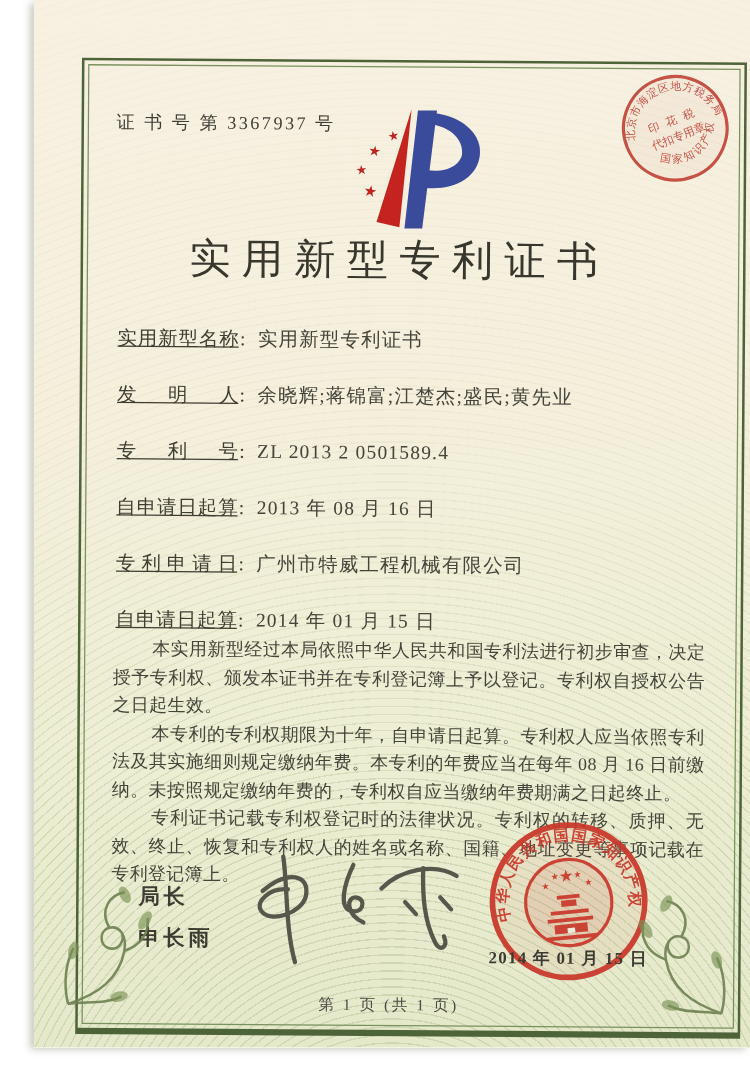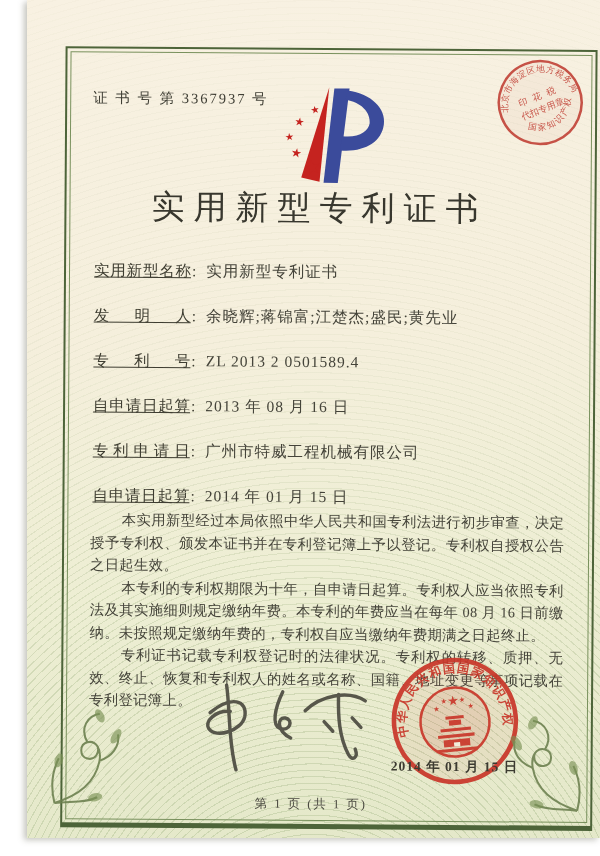--- a/index.html
+++ b/index.html
@@ -114,20 +114,24 @@
         <span class="flabel">自申请日起算</span><span class="fcolon">:</span><span class="fvalue">2014 年 01 月 15 日</span>
       </div>
     </div>
 
     <div class="body-text">
       <p>本实用新型经过本局依照中华人民共和国专利法进行初步审查，决定授予专利权、颁发本证书并在专利登记簿上予以登记。专利权自授权公告之日起生效。</p>
       <p>本专利的专利权期限为十年，自申请日起算。专利权人应当依照专利法及其实施细则规定缴纳年费。本专利的年费应当在每年 08 月 16 日前缴纳。未按照规定缴纳年费的，专利权自应当缴纳年费期满之日起终止。</p>
       <p>专利证书记载专利权登记时的法律状况。专利权的转移、质押、无效、终止、恢复和专利权人的姓名或名称、国籍、地址变更等事项记载在专利登记簿上。</p>
     </div>
 
+    <div class="signoff">
+      <div>局长</div>
+      <div>申长雨</div>
+    </div>
 
     <svg class="signature" viewBox="0 0 190 95" aria-label="申长雨">
       <g fill="none" stroke="#4b4a40" stroke-width="3.4" stroke-linecap="round" opacity=".92" transform="rotate(-4 95 48)">
         <path d="M24,30 C46,14 62,20 58,36 C54,50 28,56 22,46 C17,38 30,28 44,30"></path>
         <path d="M42,4 C44,28 40,60 46,88"></path>
         <path d="M97,14 C88,30 84,46 92,50 C102,54 106,42 98,40 C90,38 88,52 102,60"></path>
         <path d="M118,34 C134,20 162,16 178,28"></path>
         <path d="M152,20 C150,42 150,62 158,80 C161,87 168,84 165,75"></path>
         <path d="M136,46 l8,10"></path>
         <path d="M164,44 l8,10"></path>

